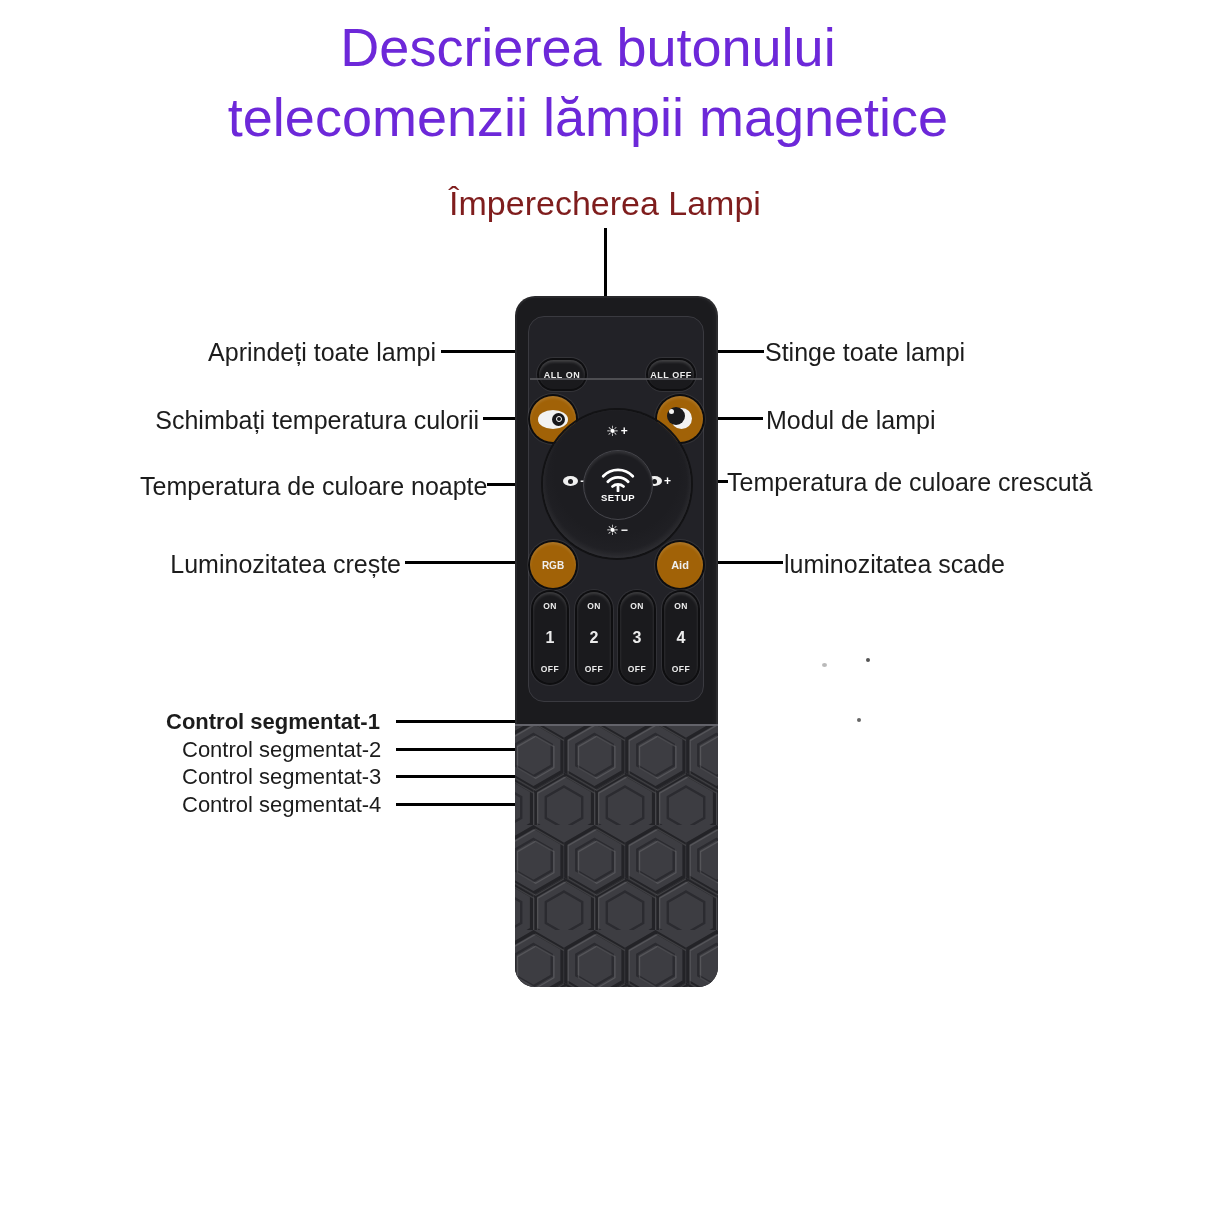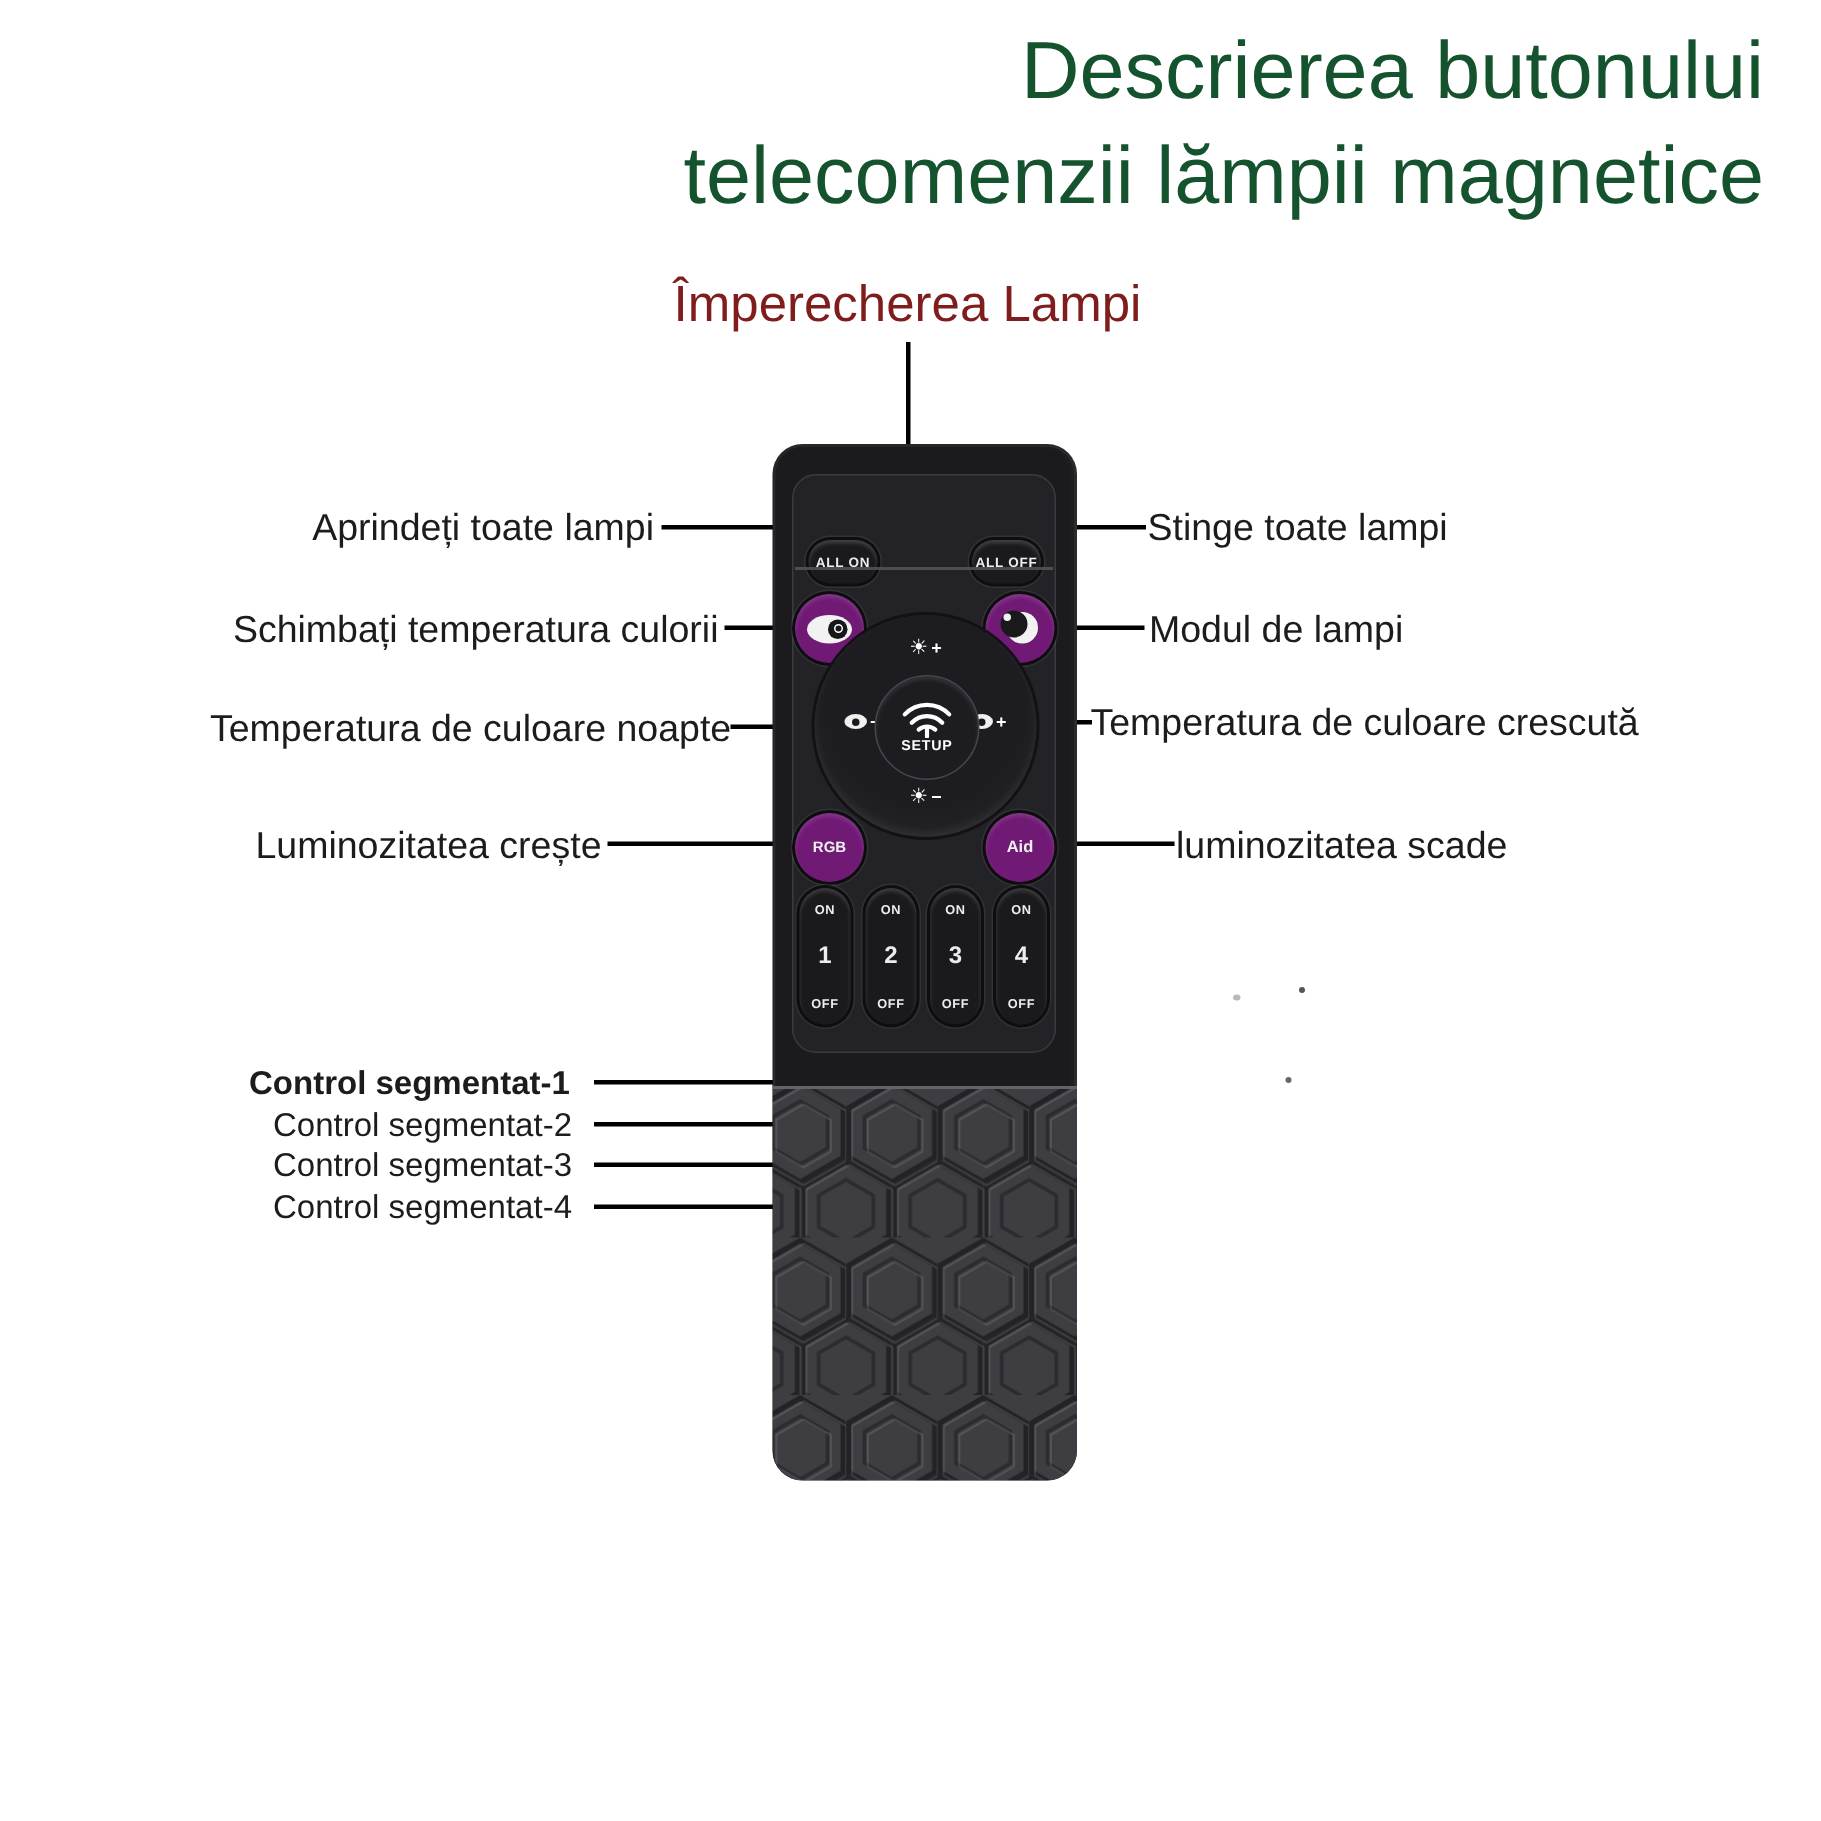--- a/index.html
+++ b/index.html
@@ -2,36 +2,36 @@
 <html><head>
 <meta charset="utf-8">
 <style>
   html,body{margin:0;padding:0;background:#fff;}
   #canvas{
     position:relative;width:1214px;height:1214px;background:#ffffff;
     font-family:"Liberation Sans","DejaVu Sans",sans-serif;color:#1a1a1a;overflow:hidden;
   }
   .abs{position:absolute;}
   
-  .title{left:0;top:12px;width:1176px;text-align:right;font-size:54px;line-height:70px;color:#14532d;letter-spacing:0px;}
+  .title{left:0;top:12px;width:1176px;text-align:center;font-size:54px;line-height:70px;color:#6d28d9;letter-spacing:0px;}
   .pairing{left:0;top:184px;width:1210px;text-align:center;font-size:34px;color:#7f1d1d;}
   .lbl{font-size:25px;line-height:28px;white-space:nowrap;color:#1c1c1c;}
   .lbl-r{text-align:right;}
   .ctl{font-size:22px;line-height:28px;white-space:nowrap;color:#1c1c1c;}
   
   .ln{background:#000;}
   
   .remote{left:515px;top:296px;width:203px;height:691px;background:#1b1b1e;border-radius:20px;
           box-shadow:inset 0 0 0 2px rgba(255,255,255,0.05), inset -3px 0 6px rgba(255,255,255,0.04);}
   .panel{left:13px;top:20px;width:174px;height:384px;border-radius:16px;background:#222227;border:1px solid #3a3a40;}
   .pill{background:#1a1a1d;border-radius:15px;display:flex;align-items:center;justify-content:center;
         color:#ededed;font-weight:bold;font-size:9px;letter-spacing:0.5px;
         box-shadow:0 0 0 2px #0e0e10,0 0 0 3px rgba(255,255,255,0.08), inset 0 2px 3px rgba(255,255,255,0.18);margin-top:22px;}
   .sep{left:15px;top:82px;width:172px;height:2px;background:#56565b;opacity:.85;}
-  .rbtn{width:46px;height:46px;border-radius:50%;background:#701a75;display:flex;align-items:center;justify-content:center;
+  .rbtn{width:46px;height:46px;border-radius:50%;background:#a16207;display:flex;align-items:center;justify-content:center;
         box-shadow:0 0 0 2px #0d0d0f,0 0 0 3px rgba(255,255,255,0.08), inset 0 2px 3px rgba(255,255,255,0.14);
         color:#efefef;font-weight:bold;}
   .dial{left:28px;top:114px;width:148px;height:148px;border-radius:50%;
         background:radial-gradient(circle at 50% 42%,#1d1d21 55%,#27272c 100%);
         box-shadow:0 0 0 2px #121214, inset 0 -3px 6px rgba(255,255,255,0.07);}
   .dial-inner{left:40px;top:40px;width:68px;height:68px;border-radius:50%;background:#1d1d21;
         border:1px solid #46464c;display:flex;flex-direction:column;align-items:center;justify-content:center;
         box-shadow:inset 0 2px 3px rgba(255,255,255,0.10);}
   .setup-txt{color:#fff;font-size:9.5px;font-weight:bold;letter-spacing:0.5px;margin-top:0px;}
   .dicon{display:flex;align-items:center;justify-content:center;color:#fff;}

